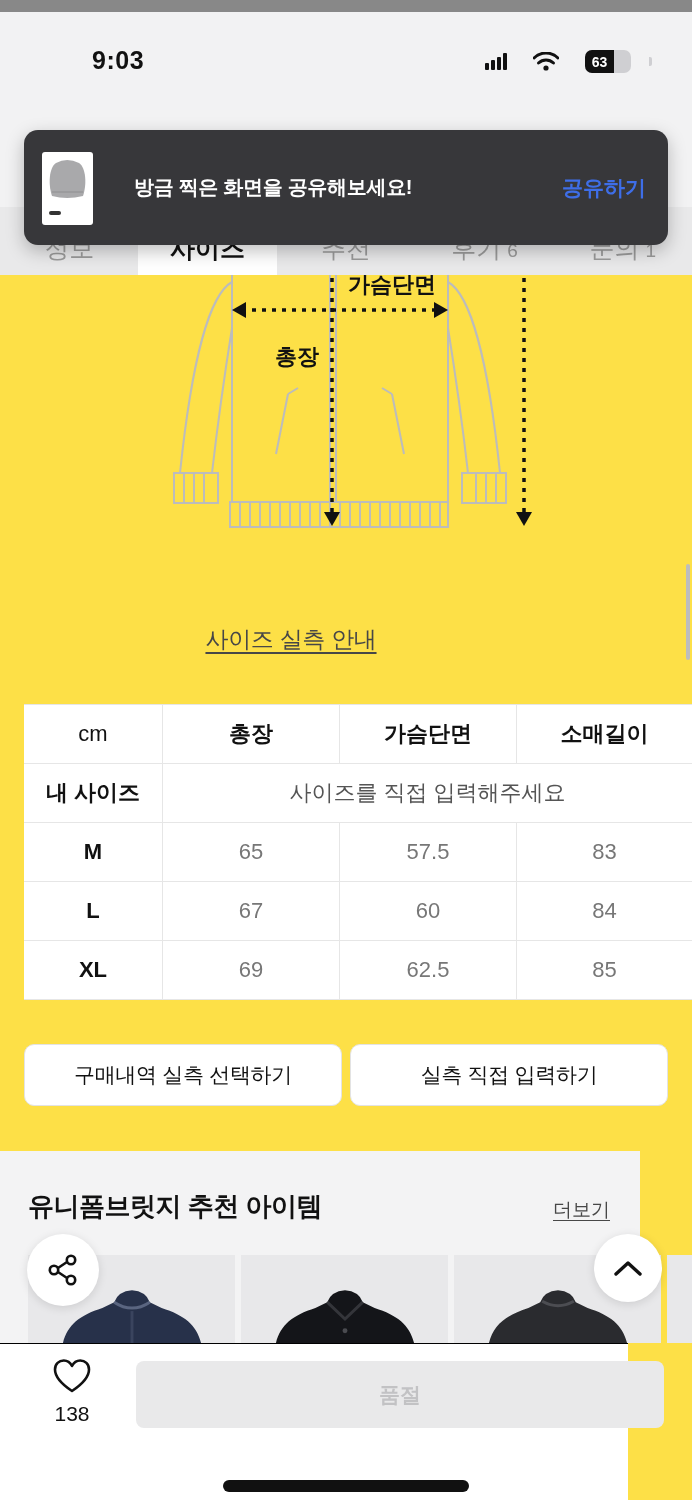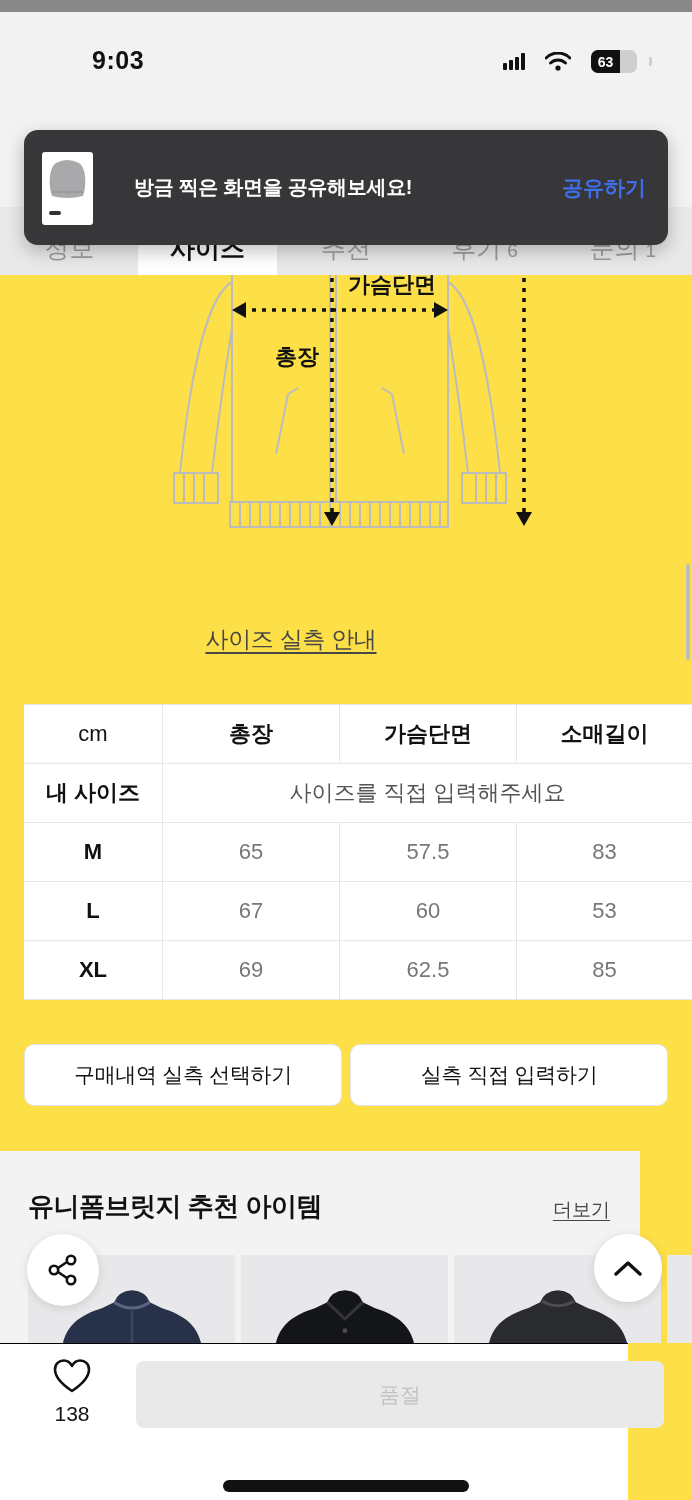--- a/index.html
+++ b/index.html
@@ -6,21 +6,21 @@
   html,body { background:#888; }
   body { font-family:"Liberation Sans","DejaVu Sans",sans-serif; }
   .screen { position:relative; width:692px; height:1500px; margin:12px auto; background:#fde047; overflow:hidden; }
   .abs { position:absolute; }
 
   
   .topzone { left:0; top:0; width:692px; height:263px; background:#f2f2f3; }
 
   
   .time { left:92px; top:34px; font-size:25px; font-weight:700; color:#111; letter-spacing:.5px; }
-  .sicons { right:40px; top:38px; display:flex; align-items:center; gap:20px; }
+  .sicons { right:40px; top:38px; display:flex; align-items:center; gap:26px; }
   .sigbars { display:flex; align-items:flex-end; gap:2px; height:17px; }
   .sigbars i { display:block; width:4px; background:#111; border-radius:1px; }
   .battery { position:relative; width:46px; height:23px; border-radius:7px; background:#cfcfd2; overflow:hidden; }
   .battery .fill { position:absolute; left:0; top:0; bottom:0; width:63%; background:#111; }
   .battery .pct { position:absolute; left:0; top:0; width:63%; height:100%; display:flex; align-items:center; justify-content:center; color:#fff; font-size:14px; font-weight:700; }
   .batnub { width:3px; height:9px; background:#cfcfd2; border-radius:0 2px 2px 0; margin-left:-8px; }
 
   
   .tabbar { left:0; top:195px; width:692px; height:68px; background:#e9e9ea; display:flex; z-index:4; }
   .tab { flex:1; display:flex; align-items:center; justify-content:center; gap:6px; padding-top:14px; font-size:25px; color:#9b9b9b; font-weight:500; }
@@ -69,21 +69,21 @@
 
   
   .fab { border-radius:50%; background:#fff; box-shadow:0 2px 10px rgba(0,0,0,.12); display:flex; align-items:center; justify-content:center; z-index:6; }
   .fab.share { left:27px; top:1222px; width:72px; height:72px; }
   .fab.top { left:594px; top:1222px; width:68px; height:68px; }
 
   
   .bbar { left:0; top:1331px; width:628px; height:169px; background:#fff; border-top:1px solid #000000; z-index:8; }
   .likewrap { position:absolute; left:46px; top:14px; width:52px; text-align:center; }
   .likecnt { font-size:21px; color:#111; font-weight:500; margin-top:4px; }
-  .soldbtn { position:absolute; left:136px; top:17px; width:528px; height:67px; background:#e9e9ea; border:none; border-radius:8px; font-size:21px; font-weight:400; color:#c2c2c4; font-family:inherit; }
+  .soldbtn { position:absolute; left:136px; top:17px; width:528px; height:67px; background:#e9e9ea; border:none; border-radius:8px; font-size:21px; font-weight:700; color:#c2c2c4; font-family:inherit; }
   .homeind { position:absolute; left:223px; top:136px; width:246px; height:12px; border-radius:6px; background:#111; }
 </style>
 </head>
 <body>
 
 <div class="screen">
 
   <div class="abs topzone"></div>
 
   <div class="abs time">9:03</div>
@@ -198,21 +198,21 @@
     <div class="cell vline merged">사이즈를 직접 입력해주세요</div>
 
     <div class="cell c0 szl">M</div>
     <div class="cell vline">65</div>
     <div class="cell vline">57.5</div>
     <div class="cell vline">83</div>
 
     <div class="cell c0 szl">L</div>
     <div class="cell vline">67</div>
     <div class="cell vline">60</div>
-    <div class="cell vline">53</div>
+    <div class="cell vline">84</div>
 
     <div class="cell c0 szl">XL</div>
     <div class="cell vline">69</div>
     <div class="cell vline">62.5</div>
     <div class="cell vline">85</div>
   </div>
 
   <div class="abs mbtns">
     <button class="mbtn">구매내역 실측 선택하기</button>
     <button class="mbtn">실측 직접 입력하기</button>

